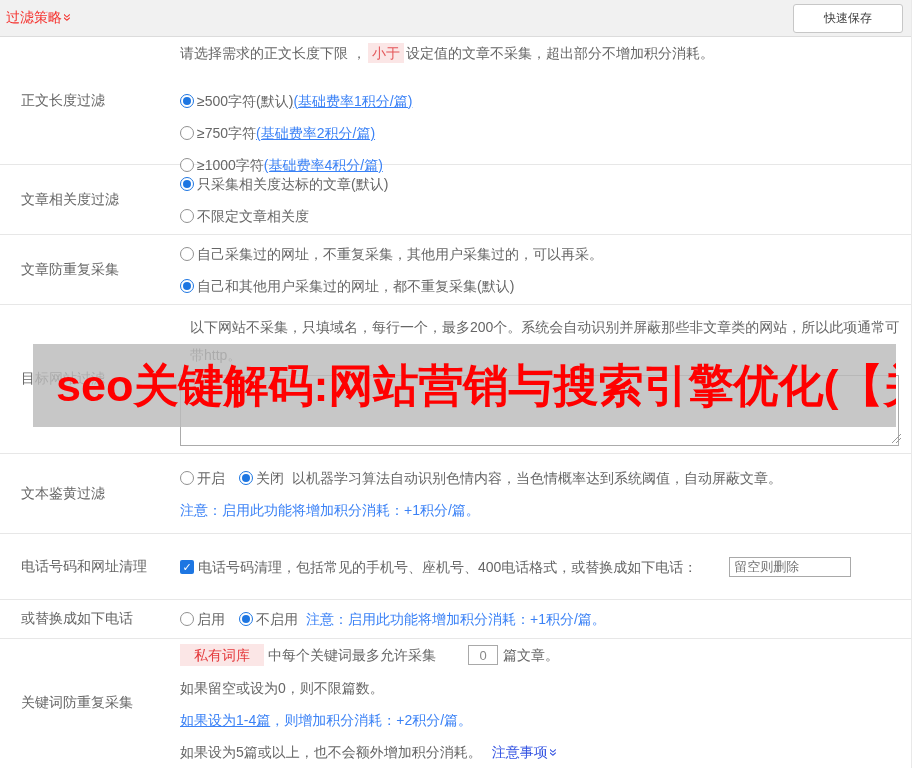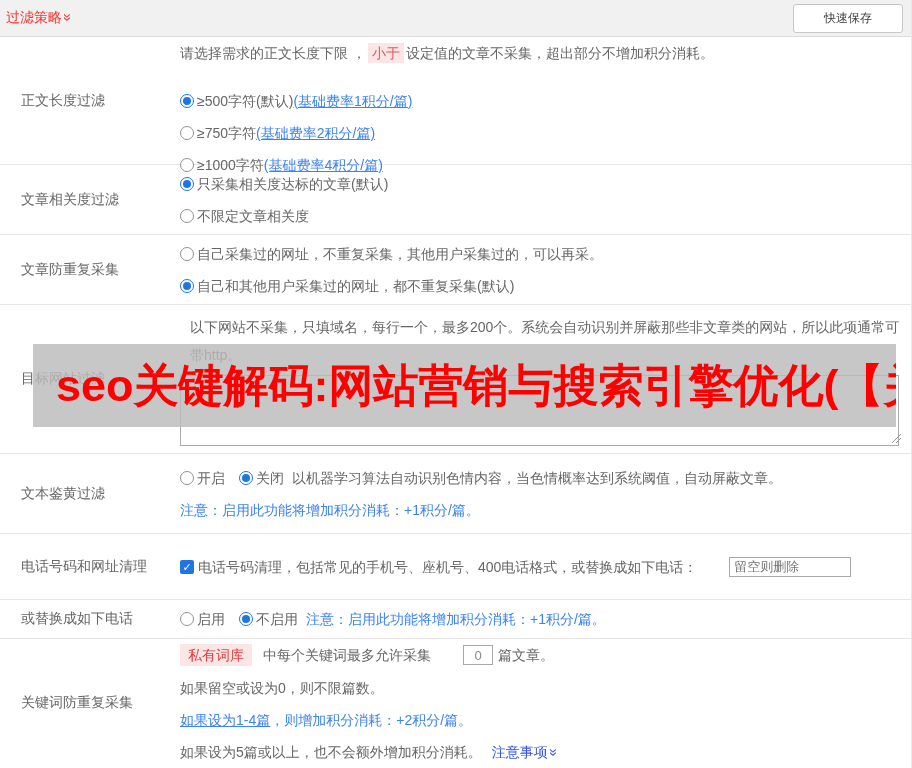--- a/index.html
+++ b/index.html
@@ -25,21 +25,21 @@
   .radio{width:14px;height:14px;border:1px solid #919191;border-radius:50%;display:inline-block;background:#fff;box-sizing:border-box;margin-right:3px;position:relative;flex:0 0 14px;cursor:pointer;}
   .radio.on{border-color:#1d76e2;}
   .radio.on::after{content:"";position:absolute;left:2px;top:2px;right:2px;bottom:2px;background:#1d76e2;border-radius:50%;}
   .gap{display:inline-block;width:14px;}
   .cb{width:14px;height:14px;background:#1d76e2;border-radius:2px;display:inline-block;color:#fff;font-size:11px;line-height:14px;text-align:center;margin-right:4px;flex:0 0 14px;cursor:pointer;}
   .cb::after{content:"✓";font-weight:bold;}
 
   .rnote{color:#3b82f6;}
   .u{text-decoration:underline;}
   .hl{background:#fbe6e6;color:#e4575a;padding:0 4px;margin:16px 2px;}
-  .hl2{background:#fbe6e6;color:#e4393c;padding:1px 8px;margin-right:11px;}
+  .hl2{background:#fbe6e6;color:#e4393c;padding:1px 14px;margin-right:4px;}
   .blue-link{color:#3353e2;cursor:pointer;margin-left:10px;}
 
   input.txt{border:1px solid #a9a9a9;height:20px;font-size:13px;color:#888;padding:0 4px;font-family:inherit;box-sizing:border-box;margin-left:32px;}
   .phone-input{width:122px;margin-left:4px;}
   .num-input{width:30px;text-align:center;color:#666;margin:0 5px;}
 
   
   .desc-line{line-height:20px;margin:4px 10px;white-space:nowrap;}
   textarea.domains{width:719px;height:71px;border:1px solid #ababab;resize:none;margin-top:6px;box-sizing:border-box;position:relative;font-family:inherit;}
 

